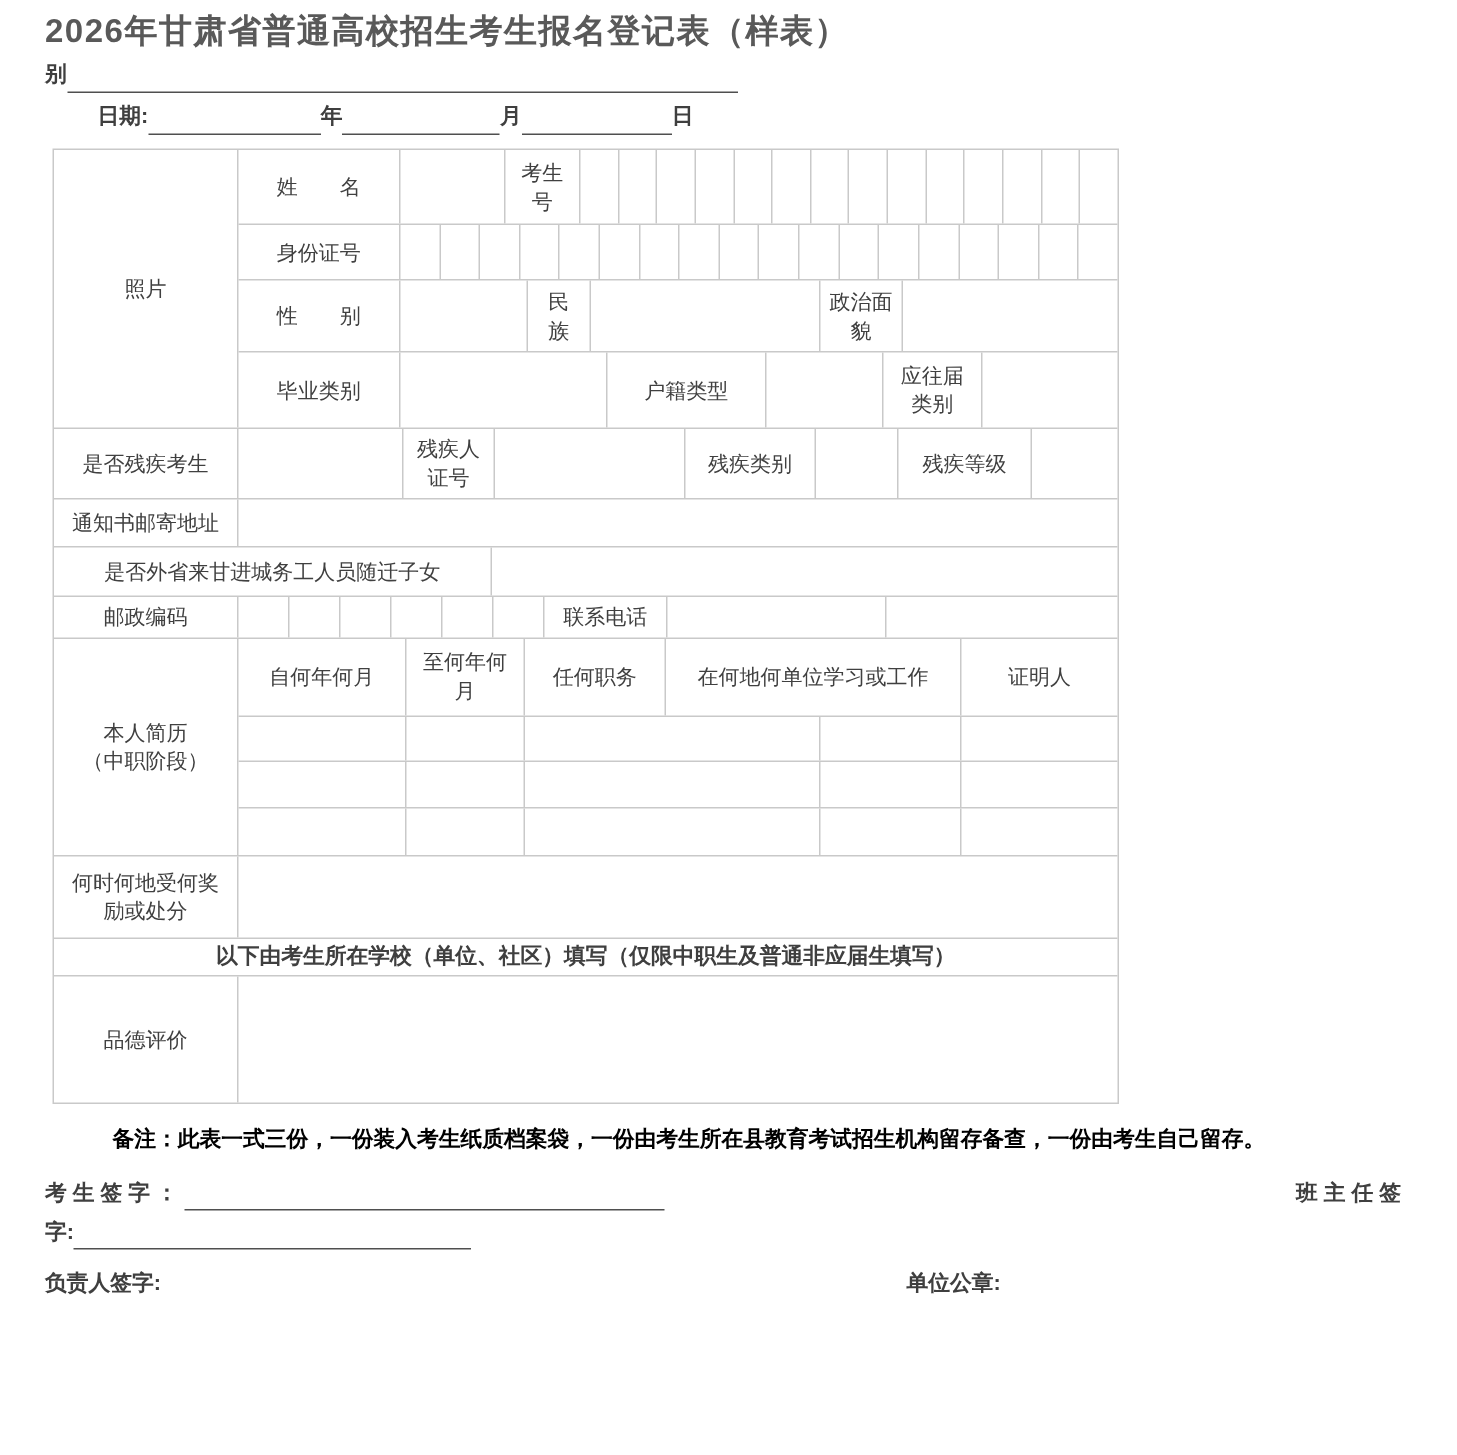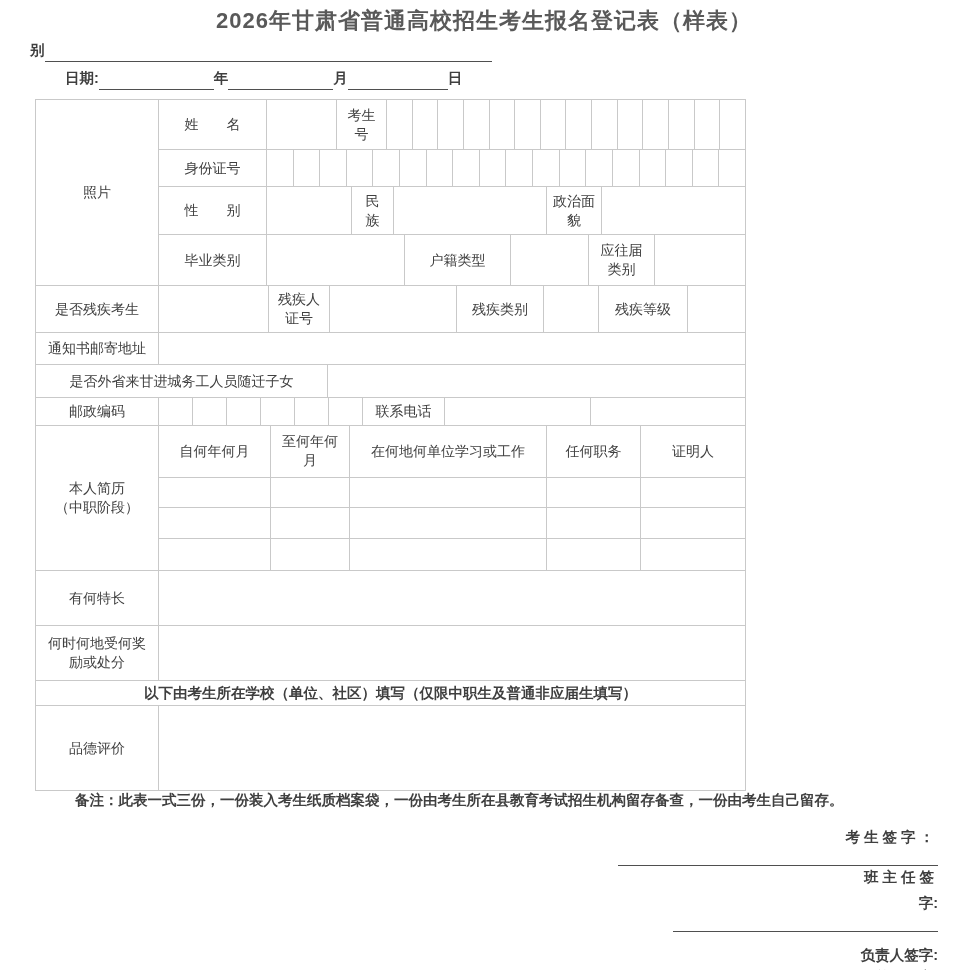--- a/index.html
+++ b/index.html
@@ -6,21 +6,21 @@
   html,body { background:#ffffff; }
   body {
     width:971px; height:970px; overflow:hidden;
     font-family:"Liberation Sans","DejaVu Sans",sans-serif;
     color:#404040;
   }
   .page { padding:6px 33px 0 30px; }
 
   
   .title {
-    text-align:center; font-size:22px; font-weight:bold; color:#595959;
+    text-align:left; font-size:22px; font-weight:bold; color:#595959;
     line-height:30px; letter-spacing:1px;
   }
   .subtitle {
     text-align:center; font-size:17px; font-weight:bold; color:#595959;
     line-height:24px;
   }
   .hline {
     font-size:14.5px; font-weight:bold; color:#3f3f3f;
     display:flex; align-items:flex-end; line-height:24px; white-space:nowrap;
   }
@@ -46,26 +46,26 @@
   .stack { flex:1; display:flex; flex-direction:column; }
   .stack > .trow:last-child { border-bottom:none; }
   .digits { flex:1; display:flex; }
   .dcell { flex:1; border-right:1px solid #c9c9c9; }
   .digits .dcell:last-child { border-right:none; }
   .fill { flex:1; }
   .bold-row { font-weight:bold; color:#3f3f3f; font-size:14.5px; }
 
   
   .fnote {
-    margin-top:0; margin-left:45px;
-    font-size:14.5px; font-weight:bold; color:#404040;
+    margin-top:14px; margin-left:45px;
+    font-size:14.5px; font-weight:bold; color:#000000;
   }
   .fline {
     font-size:14.5px; font-weight:bold; color:#3f3f3f;
-    display:flex; align-items:flex-end; line-height:22px; white-space:nowrap;flex-direction:column;
+    display:flex; align-items:flex-end; line-height:22px; white-space:nowrap;
   }
   .sign1 { margin-top:16px; }
   .sign2 { margin-top:4px; }
   .sign3 { margin-top:12px; }
   .ls { letter-spacing:4px; }
 </style>
 </head>
 <body>
 
 <div class="page">
@@ -196,22 +196,22 @@
     </div>
 
     <div class="trow" style="height:145px">
       <div class="cell" style="width:123px">本人简历
 （中职阶段）</div>
       <div class="stack">
         <div class="trow" style="height:52px">
           <div class="cell" style="width:112px">自何年何月</div>
           <div class="cell" style="width:79px">至何年何
 月</div>
+          <div class="cell" style="width:94px">任何职务</div>
           <div class="cell" style="width:197px">在何地何单位学习或工作</div>
-          <div class="cell" style="width:94px">任何职务</div>
           <div class="cell fill">证明人</div>
         </div>
         <div class="trow" style="height:31px">
           <div class="cell" style="width:112px"></div>
           <div class="cell" style="width:79px"></div>
           <div class="cell" style="width:197px"></div>
           <div class="cell" style="width:94px"></div>
           <div class="cell fill"></div>
         </div>
         <div class="trow" style="height:31px">
@@ -224,24 +224,20 @@
         <div class="trow" style="height:31px">
           <div class="cell" style="width:112px"></div>
           <div class="cell" style="width:79px"></div>
           <div class="cell" style="width:197px"></div>
           <div class="cell" style="width:94px"></div>
           <div class="cell fill"></div>
         </div>
       </div>
     </div>
 
-    <div class="trow" style="height:55px">
-      <div class="cell" style="width:123px">有何特长</div>
-      <div class="cell fill"></div>
-    </div>
 
     <div class="trow" style="height:55px">
       <div class="cell" style="width:123px">何时何地受何奖
 励或处分</div>
       <div class="cell fill"></div>
     </div>
 
     <div class="trow" style="height:25px">
       <div class="cell fill bold-row">以下由考生所在学校（单位、社区）填写（仅限中职生及普通非应届生填写）</div>
     </div>

